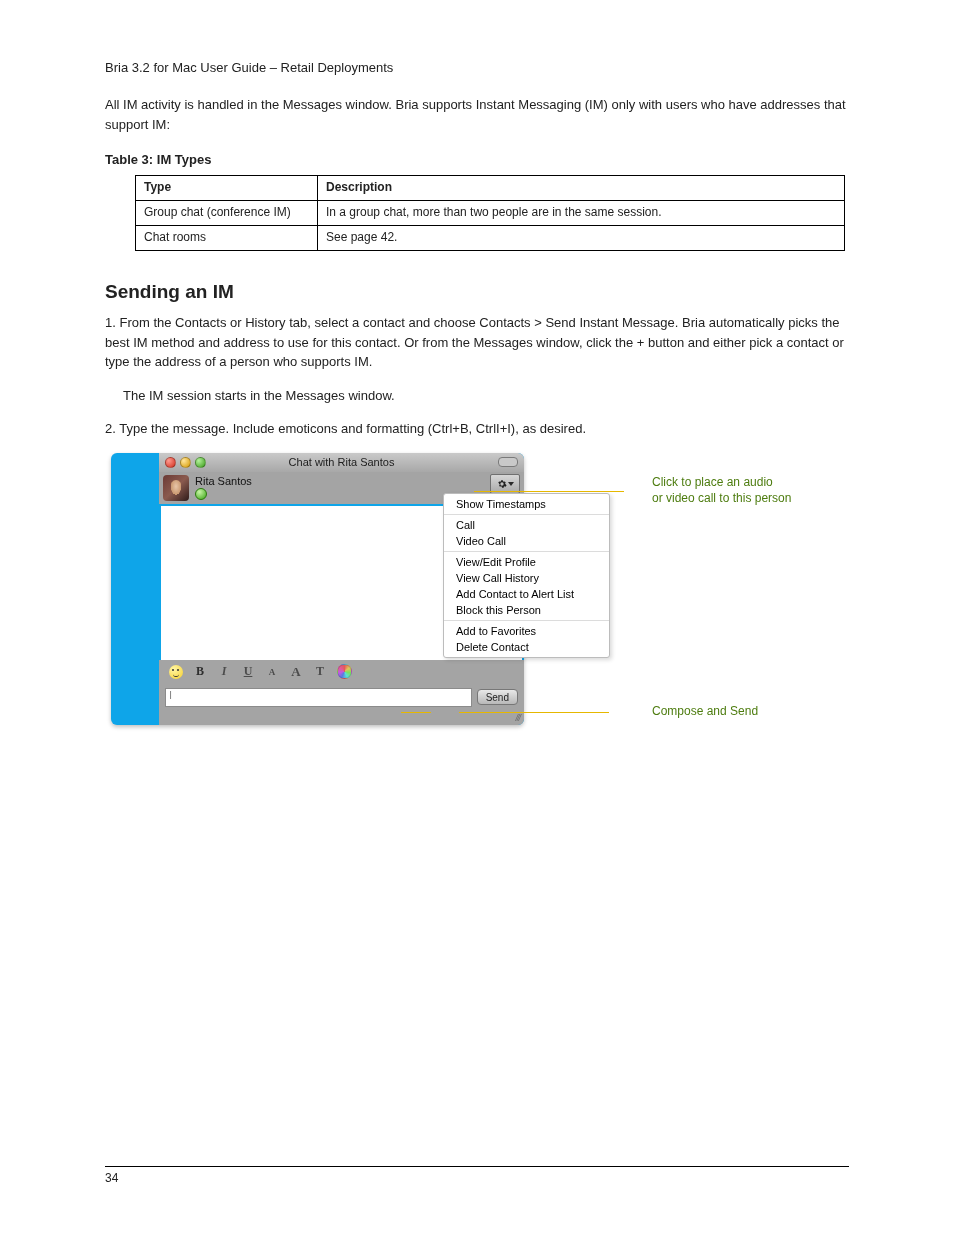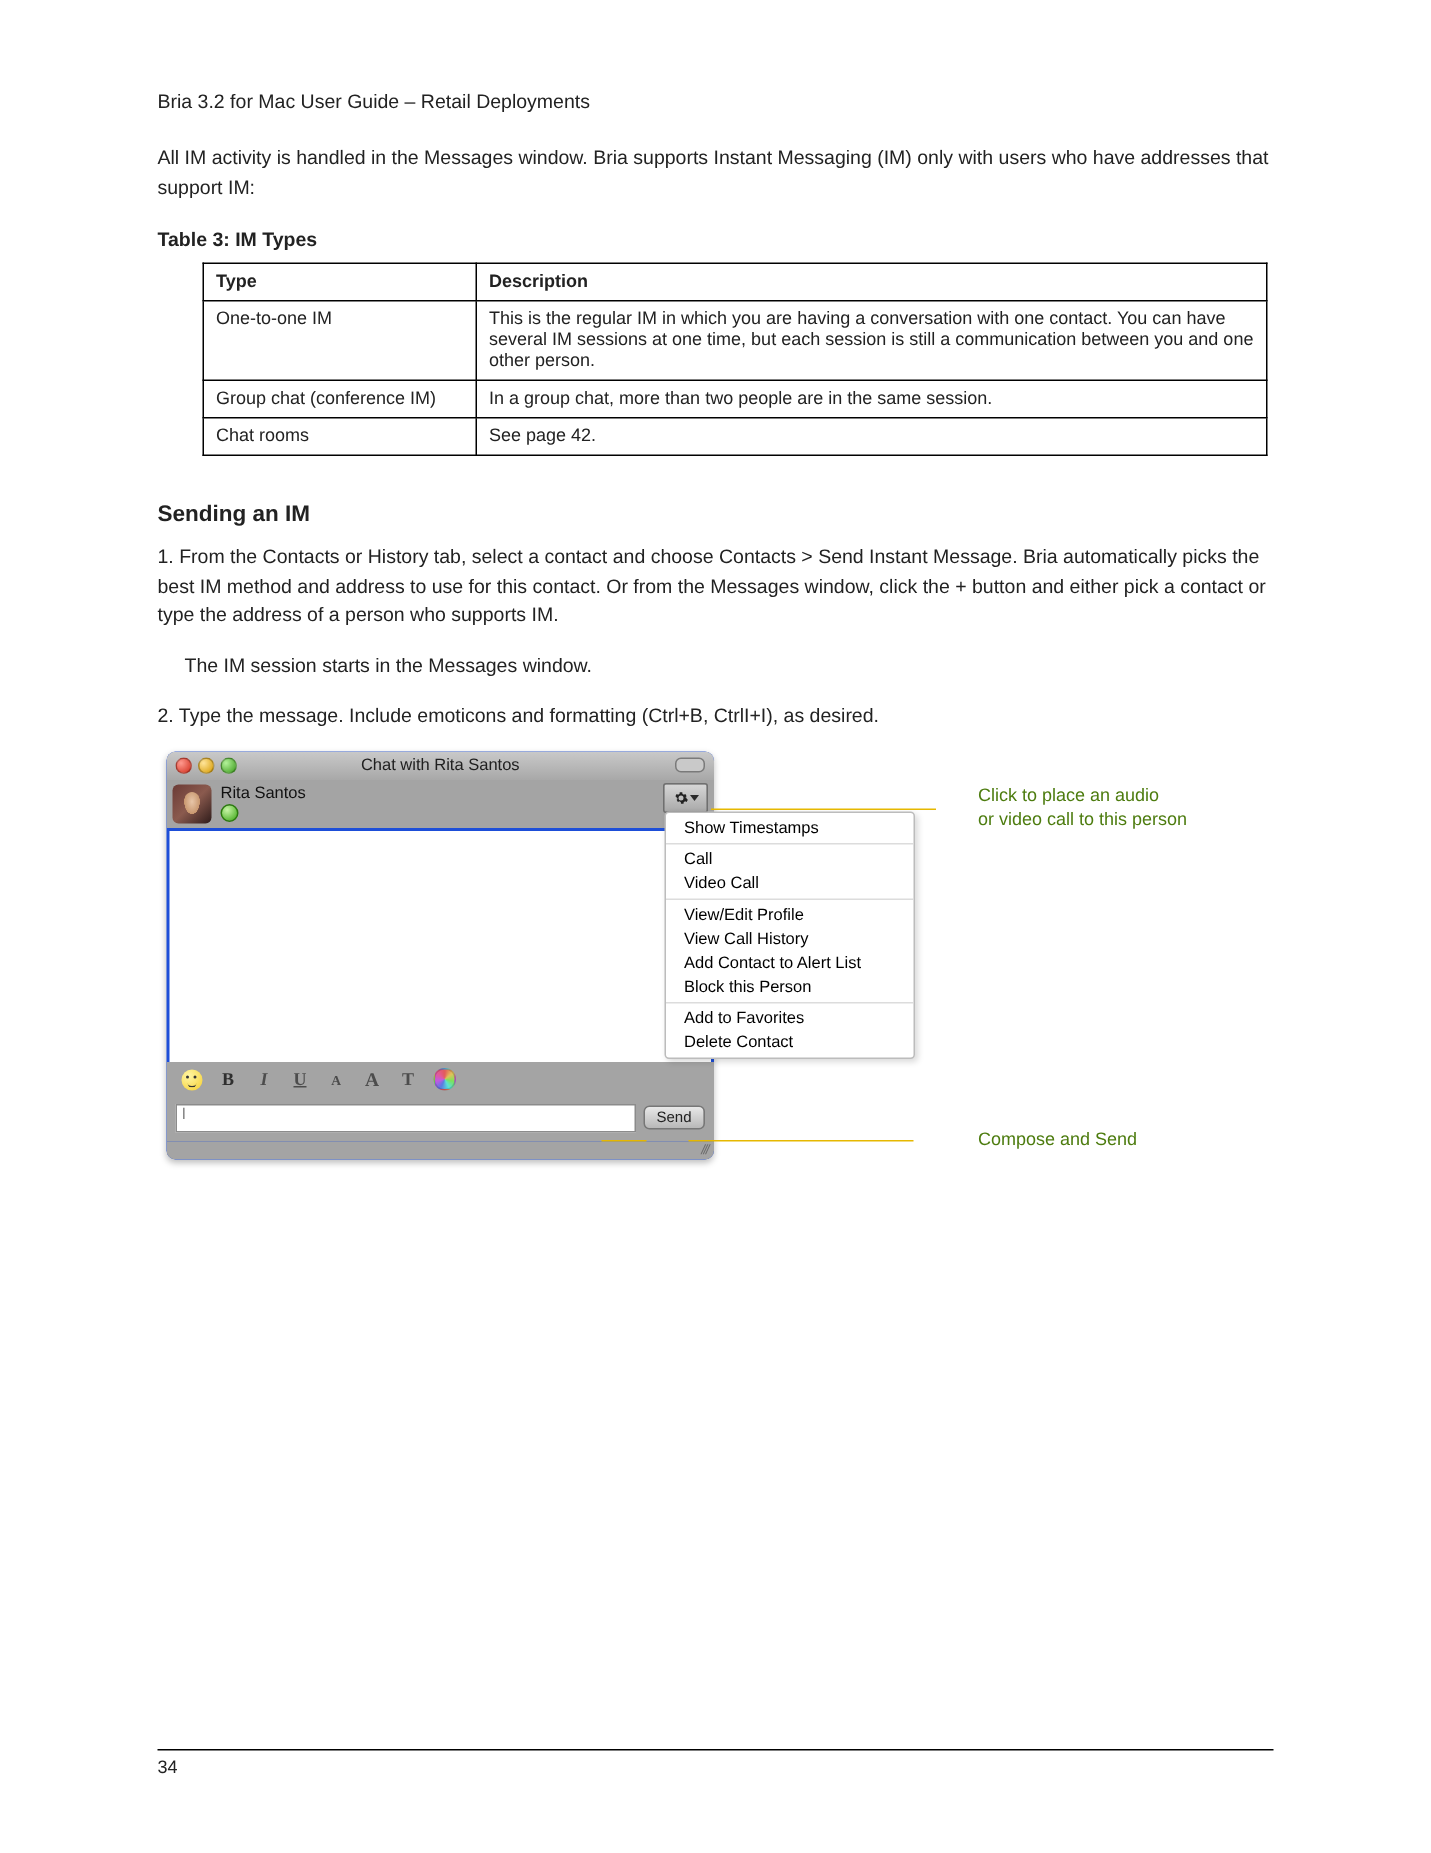--- a/index.html
+++ b/index.html
@@ -53,38 +53,39 @@
     font-size: 12px;
     vertical-align: top;
     padding: 4px 8px 6px 8px;
     text-align: left;
   }
   table.infotable th {
     font-weight: 700;
     background: #fff;
   }
   h3.subhdr {
-    font-size: 15px;
+    font-size: 19px;
     font-weight: 600;
     margin: 30px 0 10px 0;
   }
   
   .chat-outer {
     position: relative;
     margin-top: 6px;
     margin-left: 6px;
     height: 300px;
   }
   .chatwin {
     width: 365px;
-    background: #1d4ed8;
+    background: #0ea5e9;
     border-radius: 6px;
     box-shadow: 0 2px 4px rgba(0,0,0,0.25);
     overflow: hidden;
     position: relative;
+    padding-left: 48px;
   }
   .titlebar {
     height: 19px;
     background: linear-gradient(#c9c9c9,#a8a8a8);
     display: flex;
     align-items: center;
     padding: 0 6px;
     position: relative;
   }
   .traffic {
@@ -334,24 +335,20 @@
   <h3 class="tablehdr">Table 3: IM Types</h3>
 
   <table class="infotable">
     <thead>
       <tr>
         <th style="width:165px">Type</th>
         <th>Description</th>
       </tr>
     </thead>
     <tbody>
-      <tr>
-        <td>One-to-one IM</td>
-        <td>This is the regular IM in which you are having a conversation with one contact. You can have several IM sessions at one time, but each session is still a communication between you and one other person.</td>
-      </tr>
       <tr>
         <td>Group chat (conference IM)</td>
         <td>In a group chat, more than two people are in the same session.</td>
       </tr>
       <tr>
         <td>Chat rooms</td>
         <td>See page 42.</td>
       </tr>
     </tbody>
   </table>

